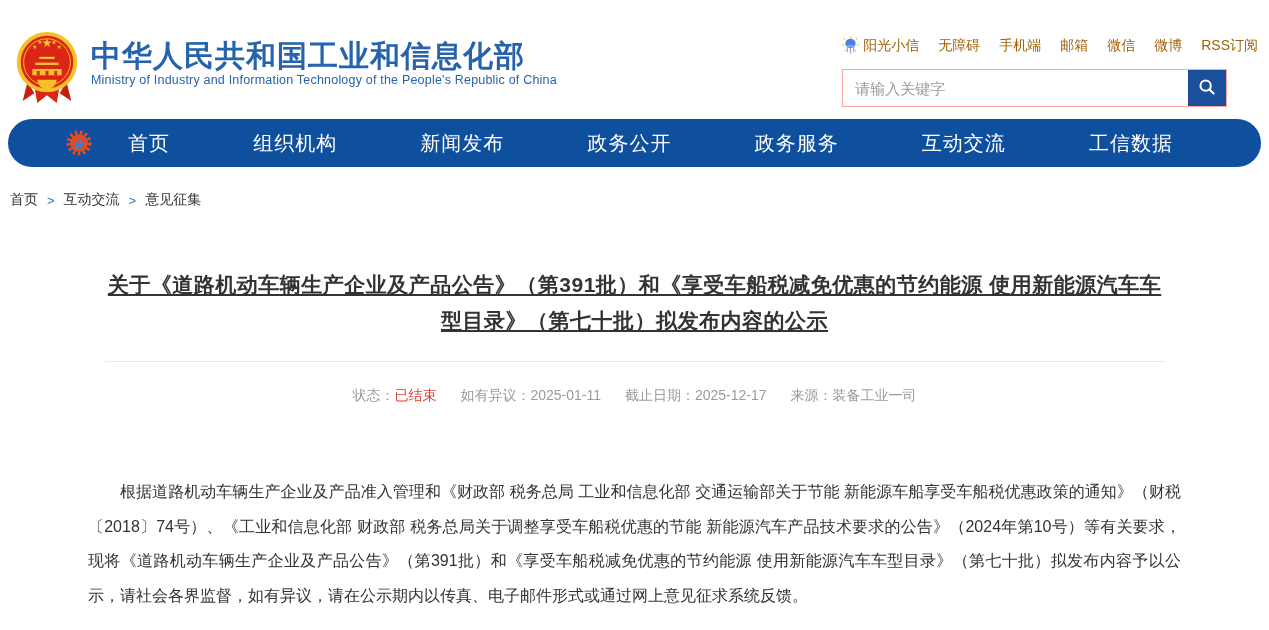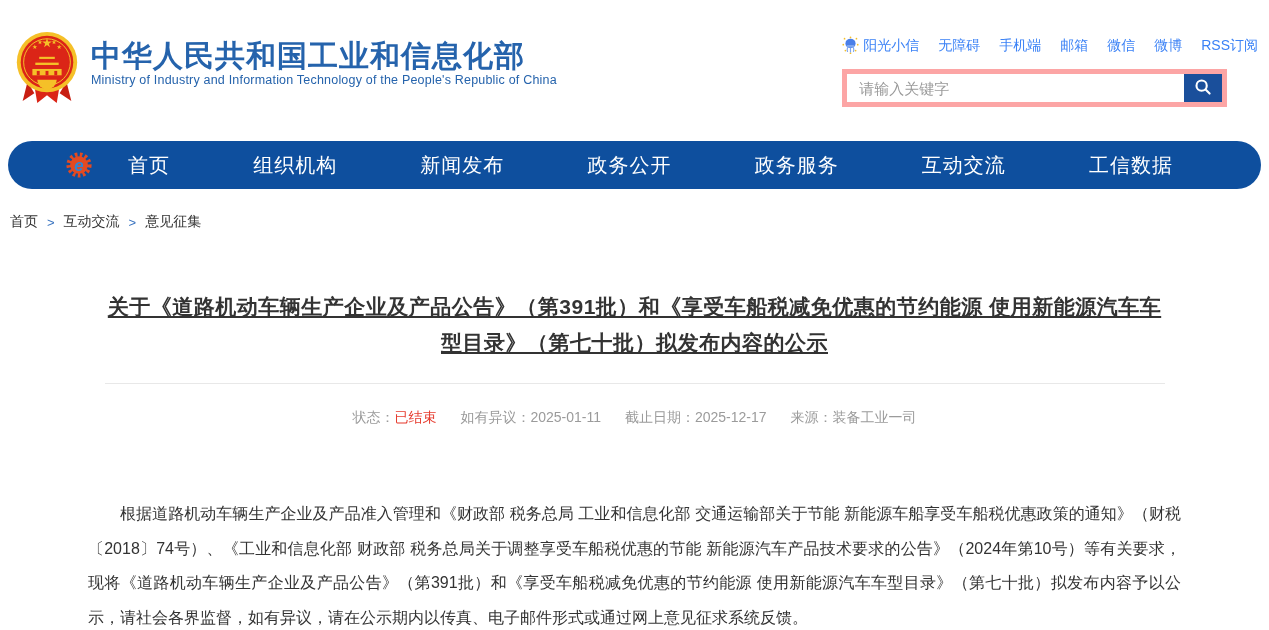--- a/index.html
+++ b/index.html
@@ -1,33 +1,33 @@
 <!DOCTYPE html>
 <html><head>
 <meta charset="utf-8">
 <style>
   * { margin:0; padding:0; box-sizing:border-box; }
   html,body { width:1269px; height:630px; background:#fff; overflow:hidden;
     font-family:"Liberation Sans","DejaVu Sans",sans-serif; }
 
   
-  .header { position:relative; height:141px; background:#fff; }
+  .header { position:relative; height:119px; background:#fff; }
   .brand { position:absolute; left:14px; top:31px; display:flex; align-items:flex-start; }
   .emblem { width:66px; height:74px; flex:0 0 auto; }
   .brand-text { margin-left:11px; padding-top:8px; }
   .brand-cn { font-size:30px; font-weight:bold; color:#2563AC; letter-spacing:1px; line-height:34px; }
   .brand-en { font-size:12.5px; font-weight:normal; color:#2563AC; margin-top:0; letter-spacing:0.2px; }
 
   .top-right { position:absolute; right:11px; top:36px; }
   .quick-links { display:flex; justify-content:flex-end; align-items:center; gap:19px;
-    font-size:14px; color:#3b82f6; }
+    font-size:14px; color:#a16207; }
   .quick-links .ql { cursor:pointer; display:flex; align-items:center; gap:4px; }
   .mascot { width:17px; height:19px; display:inline-block; }
 
-  .search { margin-top:14px; width:385px; height:38px; border:5px solid #fca5a5;
+  .search { margin-top:14px; width:385px; height:38px; border:1px solid #fca5a5;
     display:flex; align-items:stretch; background:#3b82f6; }
   .search input { flex:1; border:none; outline:none; padding:0 12px; font-size:15px; color:#333;
     font-family:inherit; }
   .search input::placeholder { color:#9a9a9a; }
   .search-btn { width:38px; border:none; background:#1A4F9B; cursor:pointer;
     display:flex; align-items:center; justify-content:center; }
 
   
   .mainnav { position:relative; margin:0 8px; height:48px; background:#0E4F9E;
     border-radius:24px; display:flex; align-items:center; }

